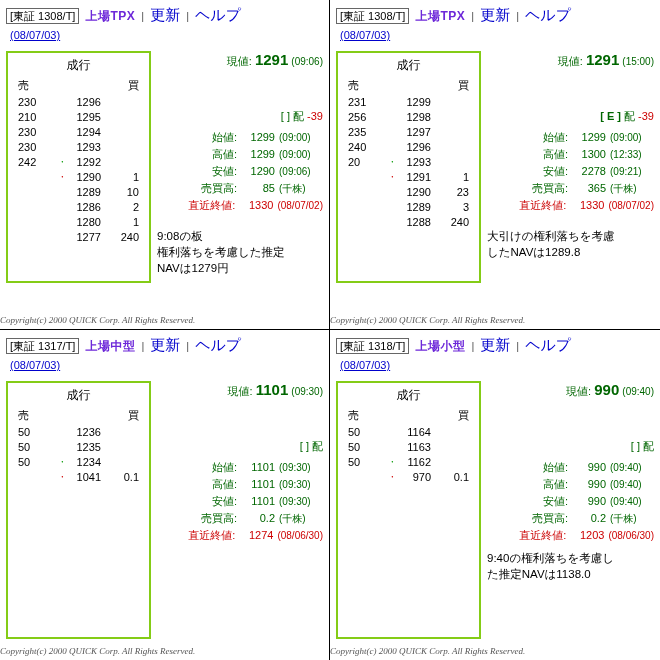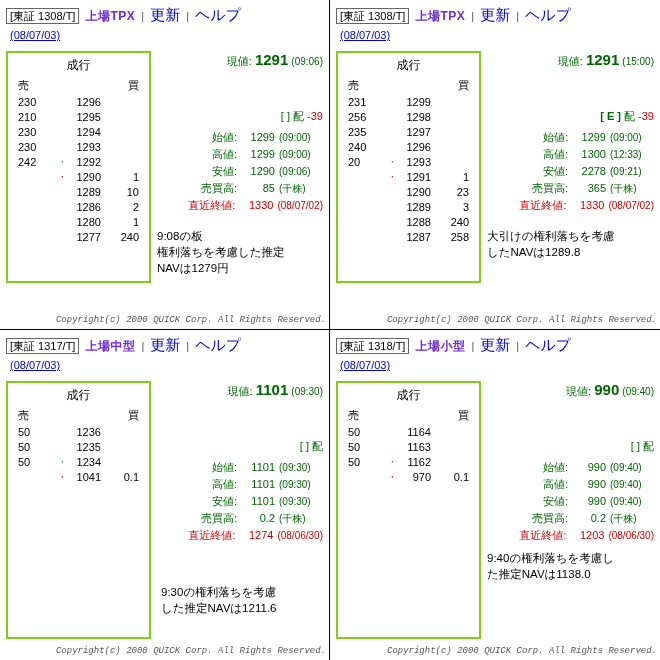--- a/index.html
+++ b/index.html
@@ -142,25 +142,25 @@
     font-size: 11.5px;
     color: #000;
     line-height: 16px;
   }
   .note.indent { margin-left: 4px; }
 
   .copy {
     position: absolute;
     bottom: 4px;
     left: 0; right: 3px;
-    text-align: right;
+    text-align: left;
     font-size: 9px;
     font-style: italic;
     color: #555;
-    font-family: Liberation Mono, monospace;
+    font-family: Liberation Serif, serif;
   }
 </style>
 </head>
 <body>
 
 <div class="grid">
 
   <div class="panel">
     <div class="hdr">
       <span class="code">[東証 1308/T]</span>
@@ -364,26 +364,20 @@
               <span class="mark"></span>
               <span class="price">1289</span>
               <span class="buy">3</span>
             </div>
           <div class="brow">
               <span class="sell"></span>
               <span class="mark"></span>
               <span class="price">1288</span>
               <span class="buy">240</span>
             </div>
-          <div class="brow">
-              <span class="sell"></span>
-              <span class="mark"></span>
-              <span class="price">1287</span>
-              <span class="buy">258</span>
-            </div>
         </div>
       </div>
       <div class="info">
         <div class="cur-line">
           <span class="cur-label">現値:</span>
           <span class="cur-val">1291</span>
           <span class="cur-time">(15:00)</span>
         </div>
         <div class="hai-line">
           <span class="hai-e">[ E ]</span>
@@ -526,22 +520,20 @@
         <div class="irow">
             <span class="lbl">売買高:</span>
             <span class="val">0.2</span>
             <span class="tm">(千株)</span>
           </div>
         <div class="irow red">
             <span class="lbl">直近終値:</span>
             <span class="val">1274</span>
             <span class="tm">(08/06/30)</span>
           </div>
-        <div class="note indent" style="white-space: pre-line; margin-top: 40px;">9:30の権利落ちを考慮
-した推定NAVは1211.6</div>
       </div>
     </div>
     <div class="copy">Copyright(c) 2000 QUICK Corp. All Rights Reserved.</div>
   </div>
 
   <div class="panel col2 row2">
     <div class="hdr">
       <span class="code">[東証 1318/T]</span>
       <span class="name">上場小型</span>
       <span class="hsep">|</span>

